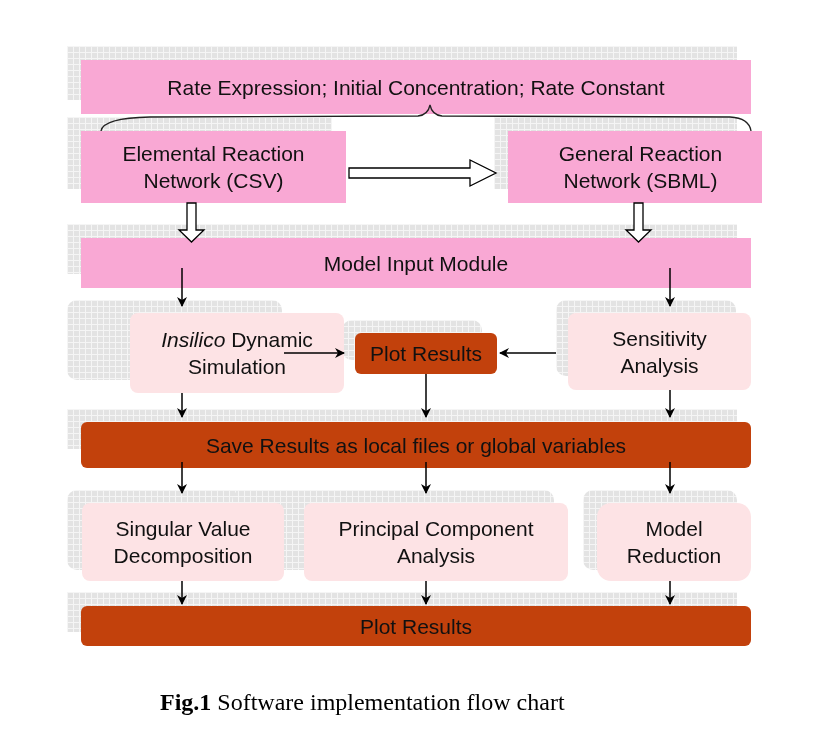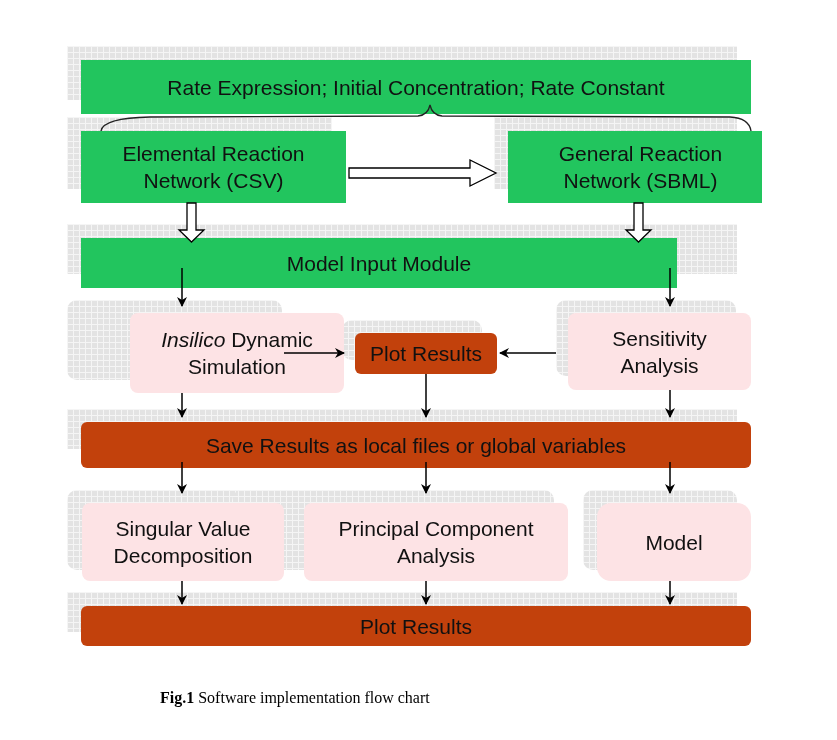--- a/index.html
+++ b/index.html
@@ -3,24 +3,24 @@
 <meta charset="utf-8">
 <style>
   html,body{margin:0;padding:0;background:#fff;}
   body{width:837px;height:740px;position:relative;overflow:hidden;font-family:"Liberation Sans",sans-serif;}
   .shadow{position:absolute;background-color:#e3e3e3;
     background-image:linear-gradient(#f5f5f5 1px,transparent 1px),linear-gradient(90deg,#f5f5f5 1px,transparent 1px);
     background-size:6px 6px;}
   .shadow.r{border-radius:10px;}
   .box{position:absolute;display:flex;align-items:center;justify-content:center;text-align:center;
     font-size:21px;line-height:27px;color:#111;}
-  .teal{background:#22c55e;}
+  .teal{background:#f9a8d4;}
   .pink{background:#fde3e5;border-radius:8px;}
   .green{background:#c2410c;border-radius:6px;}
-  .cap{position:absolute;top:689px;left:160px;font-family:"Liberation Serif",serif;font-size:16px;color:#000;text-align:center;}
+  .cap{position:absolute;top:689px;left:160px;font-family:"Liberation Serif",serif;font-size:24px;color:#000;text-align:center;}
   .cap b{font-weight:bold;}
   svg.ov{position:absolute;left:0;top:0;}
 </style>
 </head>
 <body>
 
 <div class="shadow" style="left:67px;top:46px;width:670px;height:54px;"></div>
 <div class="shadow" style="left:67px;top:117px;width:265px;height:72px;"></div>
 <div class="shadow" style="left:494px;top:117px;width:243px;height:72px;"></div>
 <div class="shadow" style="left:67px;top:224px;width:670px;height:50px;"></div>
@@ -38,21 +38,21 @@
   <span>Rate Expression; Initial Concentration; Rate Constant</span>
 </div>
 <div class="box teal" style="left:81px;top:131px;width:265px;height:72px;flex-direction:column;">
   <span>Elemental Reaction</span>
   <span>Network (CSV)</span>
 </div>
 <div class="box teal" style="left:508px;top:131px;width:243px;height:72px;flex-direction:column;padding-left:11px;">
   <span>General Reaction</span>
   <span>Network (SBML)</span>
 </div>
-<div class="box teal" style="left:81px;top:238px;width:596px;height:50px;">
+<div class="box teal" style="left:81px;top:238px;width:670px;height:50px;">
   <span>Model Input Module</span>
 </div>
 <div class="box pink" style="left:82px;top:313px;width:214px;height:80px;flex-direction:column;margin-left:48px;">
   <span><i>Insilico</i><span> Dynamic</span></span>
   <span>Simulation</span>
 </div>
 <div class="box green" style="left:355px;top:333px;width:142px;height:41px;">
   <span>Plot Results</span>
 </div>
 <div class="box pink" style="left:568px;top:313px;width:183px;height:77px;flex-direction:column;">
@@ -65,20 +65,21 @@
 <div class="box pink" style="left:82px;top:503px;width:202px;height:78px;flex-direction:column;">
   <span>Singular Value</span>
   <span>Decomposition</span>
 </div>
 <div class="box pink" style="left:304px;top:503px;width:264px;height:78px;flex-direction:column;">
   <span>Principal Component</span>
   <span>Analysis</span>
 </div>
 <div class="box pink" style="left:597px;top:503px;width:154px;height:78px;flex-direction:column;border-radius:14px;">
   <span>Model</span>
+  <span>Reduction</span>
 </div>
 <div class="box green" style="left:81px;top:606px;width:670px;height:40px;">
   <span>Plot Results</span>
 </div>
 
 <svg class="ov" width="837" height="740">
   <defs>
     <marker id="ah" markerWidth="10" markerHeight="10" refX="9" refY="5" orient="auto" markerUnits="userSpaceOnUse">
       <path d="M0,0 L10,5 L0,10 L3,5 Z" fill="#000"></path>
     </marker>

